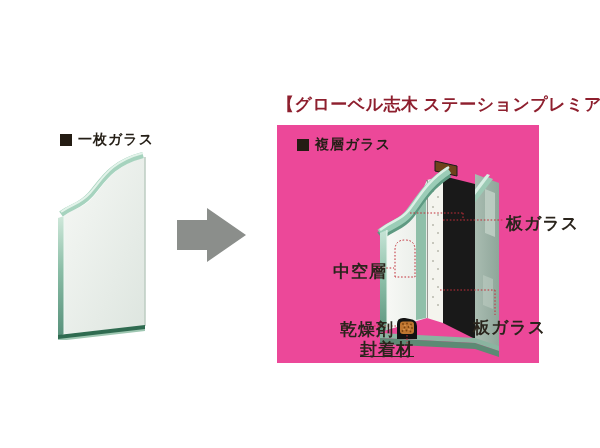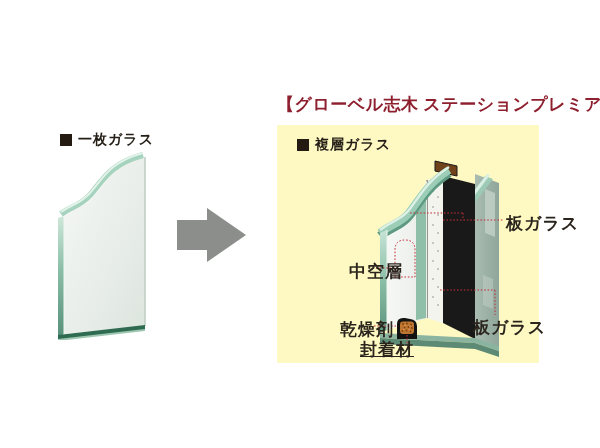--- a/index.html
+++ b/index.html
@@ -12,28 +12,28 @@
   .bullet-txt{font-size:14px;font-weight:bold;color:#241e16;letter-spacing:1px;white-space:nowrap;}
 
   #page-title{position:absolute;left:277px;top:93px;width:318px;text-align:center;
               font-size:17px;font-weight:bold;color:#8e1f2e;letter-spacing:0.5px;white-space:nowrap;}
 
   #left-label{left:16px;top:131px;padding-left:44px;}
 
   #pane-svg{position:absolute;left:50px;top:150px;}
   #arrow-svg{position:absolute;left:175px;top:206px;}
 
-  #panel{position:absolute;left:277px;top:125px;width:262px;height:238px;background:#fef9c3;}
+  #panel{position:absolute;left:277px;top:125px;width:262px;height:238px;background:#ec4899;}
   #panel-label{left:20px;top:11px;}
   #diagram-svg{position:absolute;left:0;top:0;}
 
   .callout{position:absolute;font-size:17px;font-weight:bold;color:#2a241c;
            letter-spacing:1px;white-space:nowrap;}
   #co-plate{left:229px;top:87px;}
-  #co-hollow{left:72px;top:135px;}
+  #co-hollow{left:56px;top:135px;}
   #co-desiccant{left:51px;top:193px;margin-left:12px;}
   #co-spacer{left:196px;top:191px;}
   #co-sealant{left:83px;top:213px;text-decoration:underline;}
 </style>
 </head>
 <body>
 
 <div id="stage">
 
   <div id="page-title">【グローベル志木 ステーションプレミア】</div>

